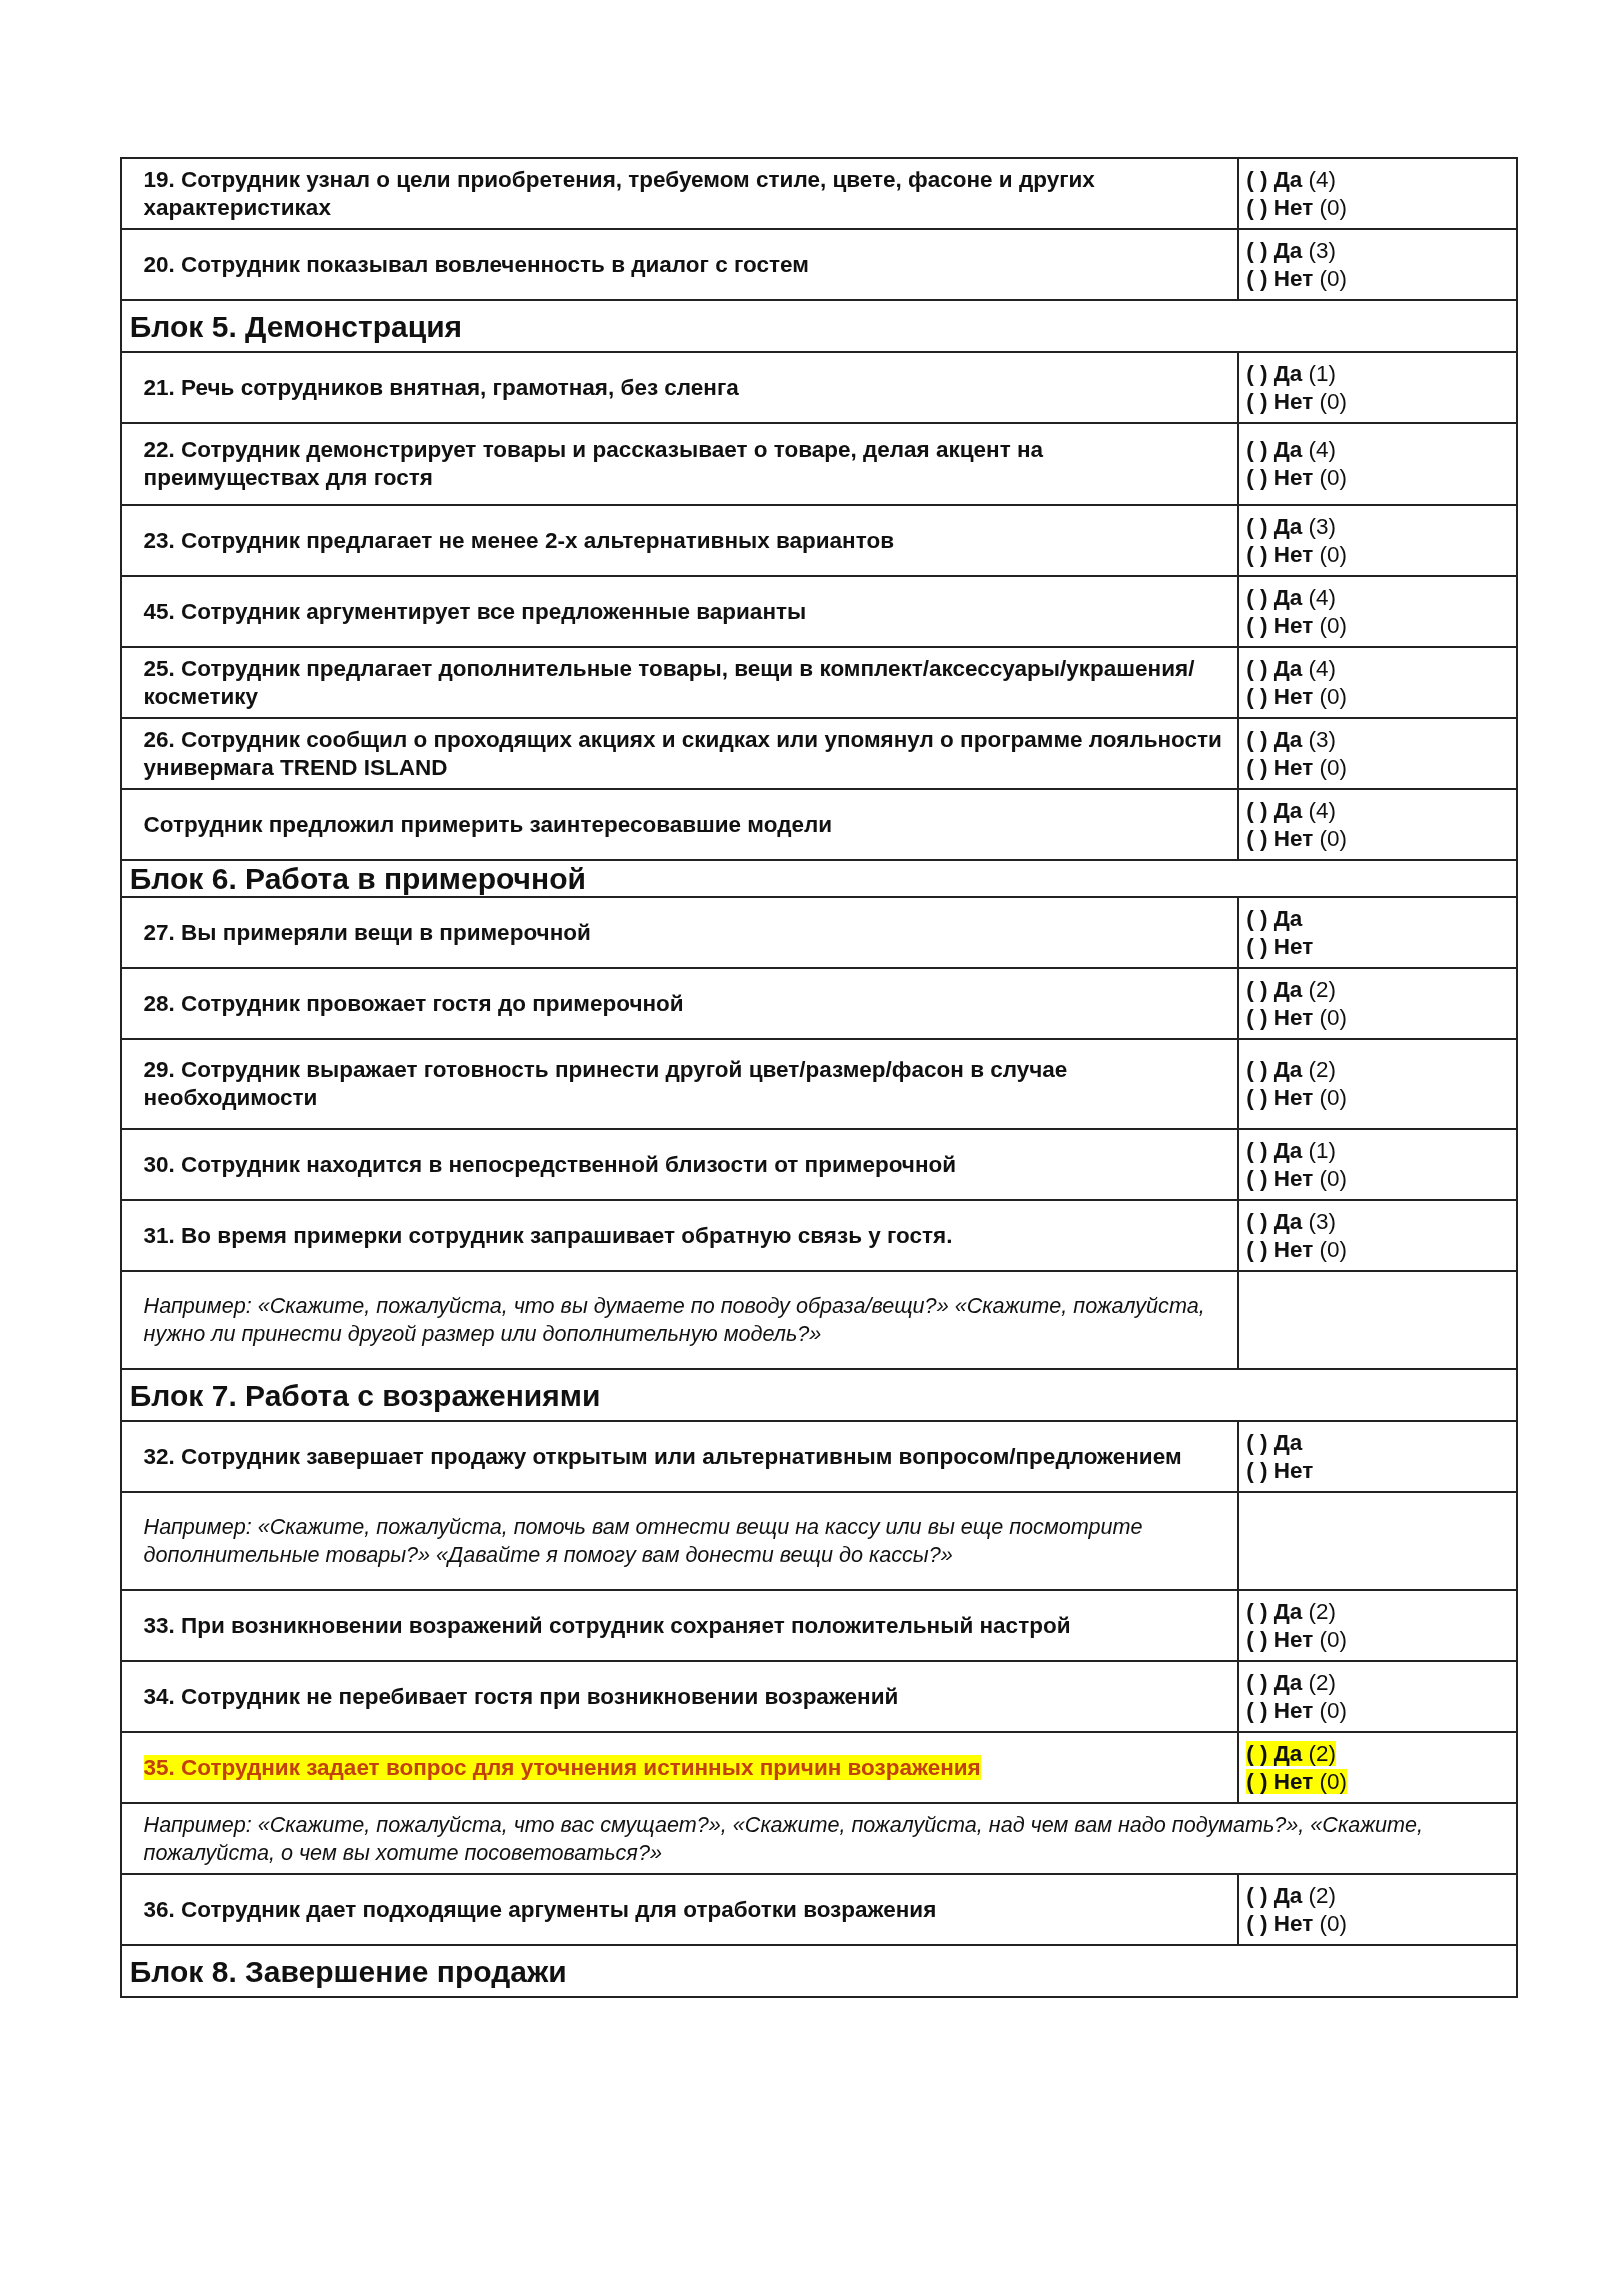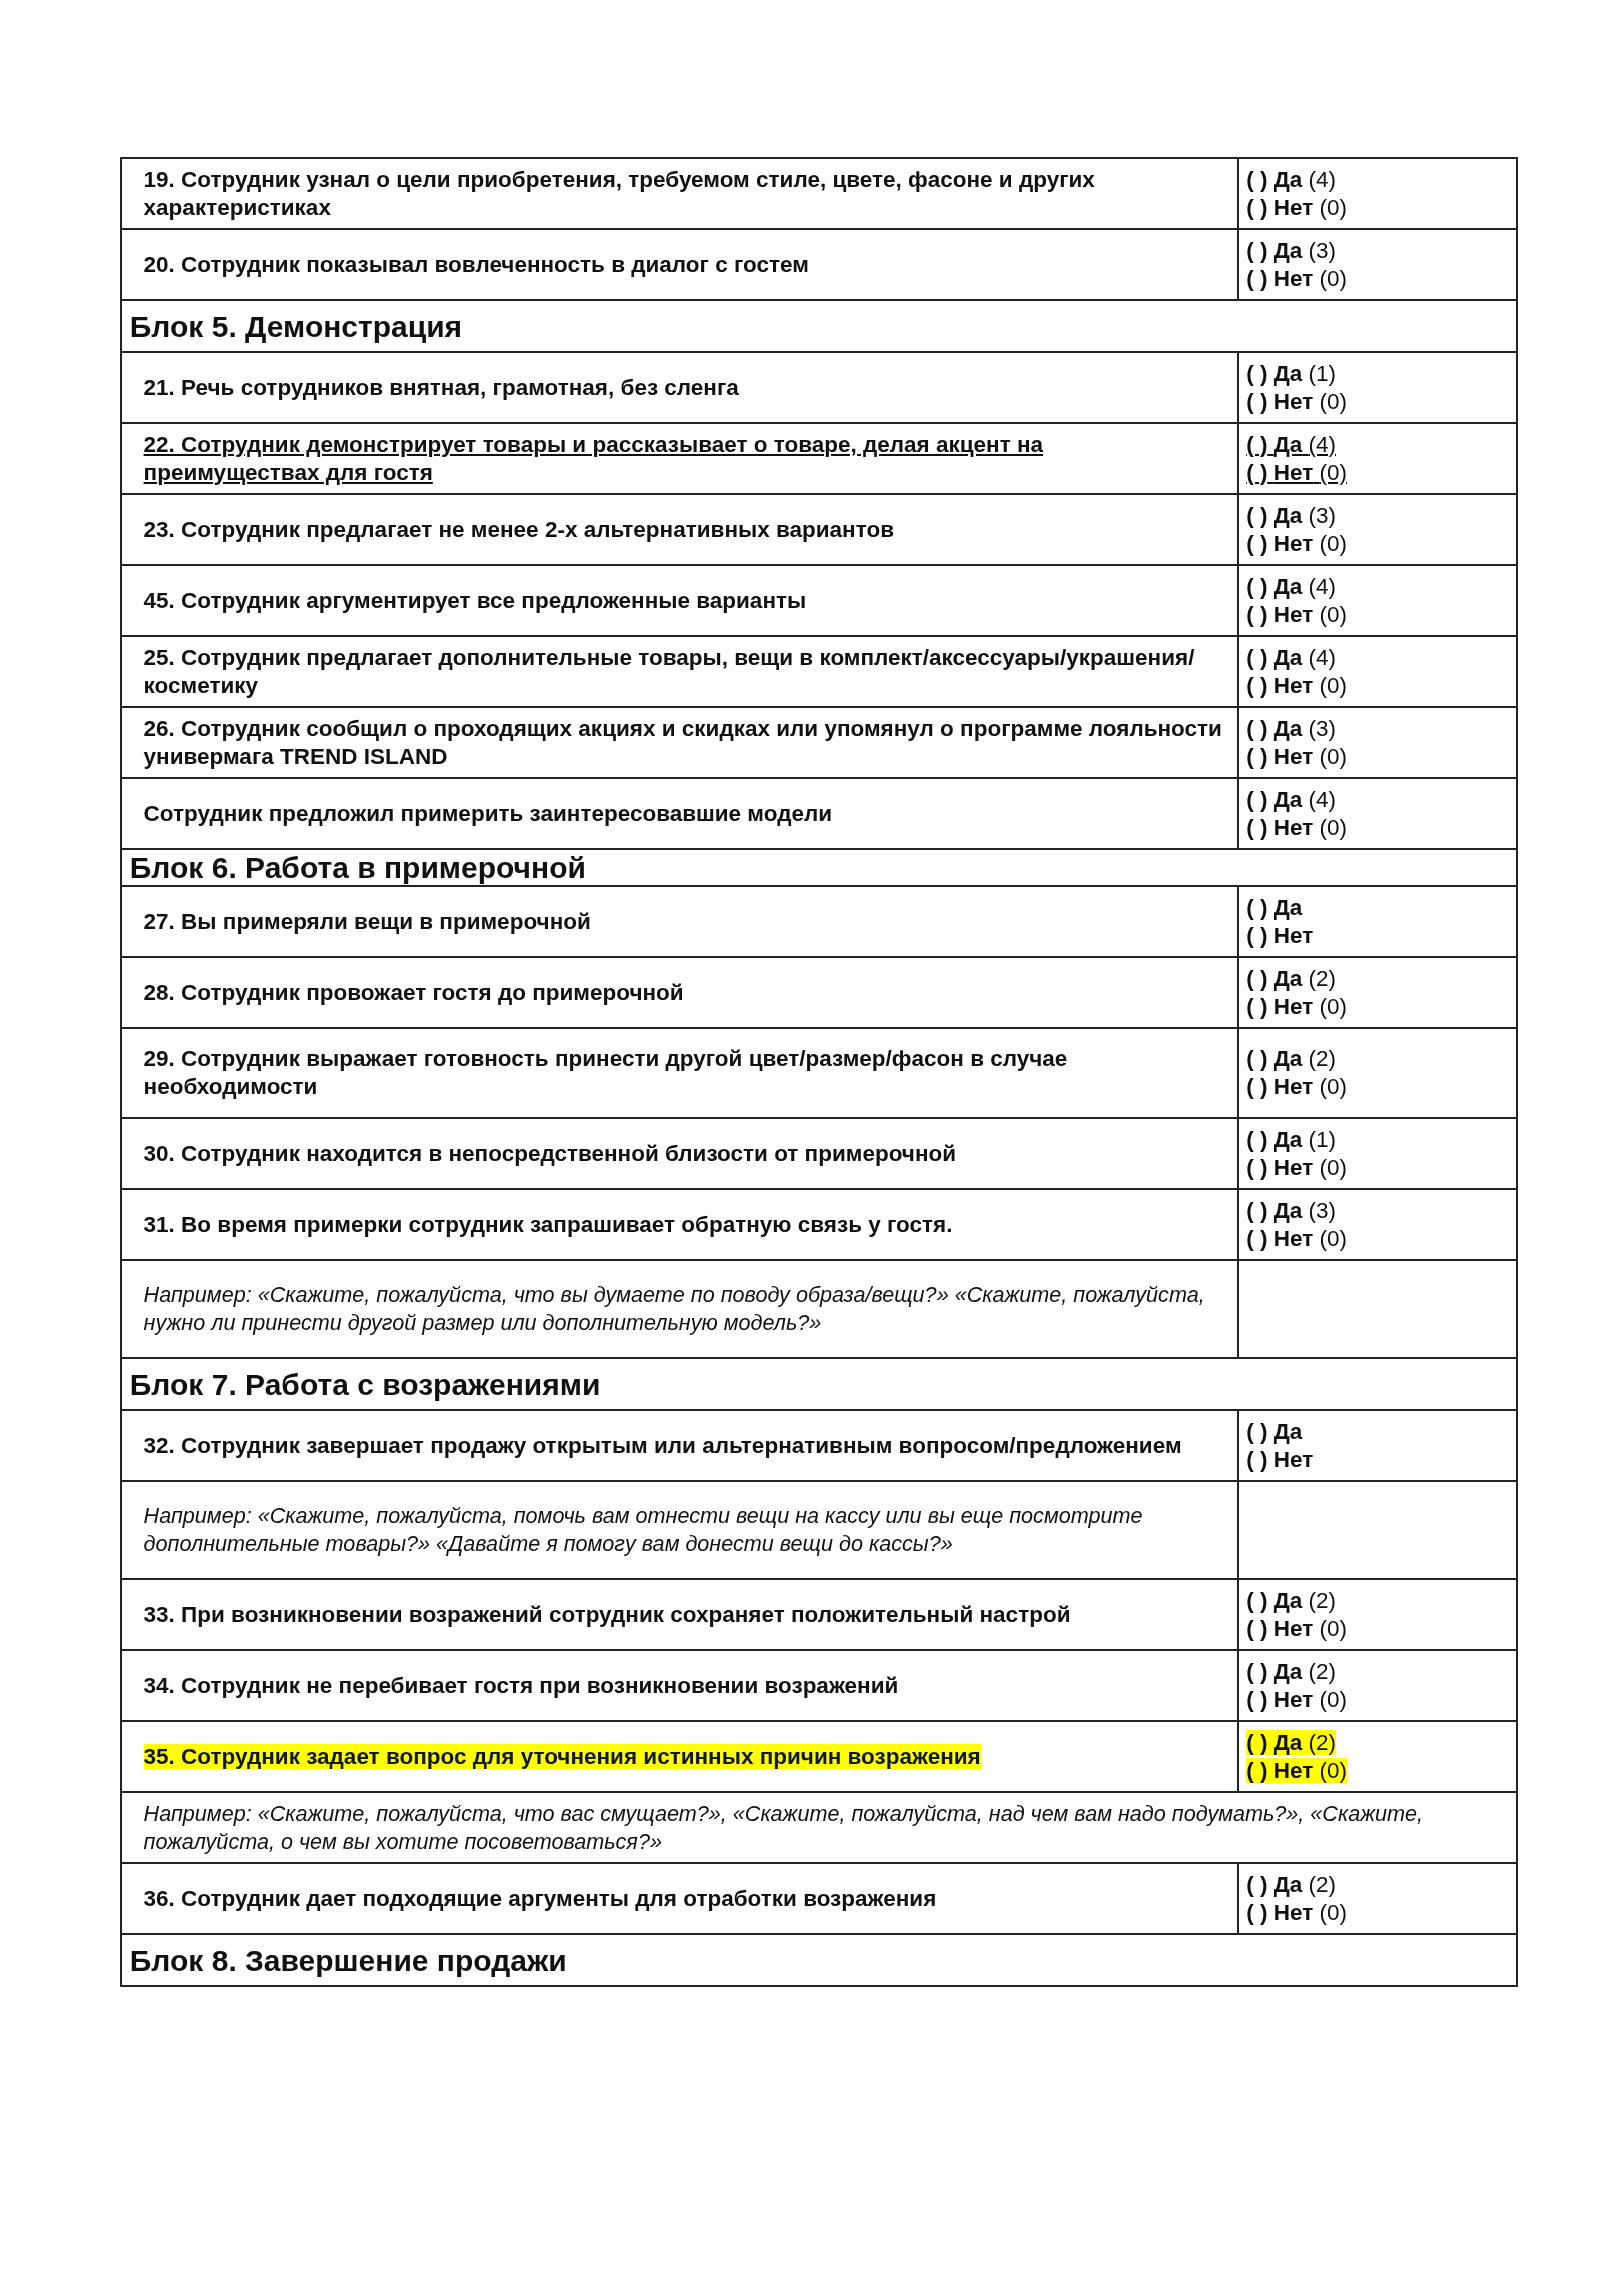--- a/index.html
+++ b/index.html
@@ -6,21 +6,21 @@
   body { width: 1621px; height: 2293px; position: relative; font-family: "Liberation Sans", sans-serif; color: #111; }
   #sheet { position: absolute; left: 120px; top: 157px; width: 1398px; border-collapse: collapse; table-layout: fixed; }
   #sheet td { border: 2px solid #222; padding: 0; vertical-align: middle; }
   td.q { width: 1080px; padding: 0 13.7px 0 21.6px !important; font-weight: bold; font-size: 22.5px; line-height: 28px; }
   td.a { padding: 0 7.8px 0 6.9px !important; font-size: 22.5px; line-height: 28px; }
   td.note { padding: 0 13.7px 0 21.6px !important; font-style: italic; font-size: 21.6px; line-height: 28px; }
   td.block { padding: 0 7.8px !important; font-weight: bold; font-size: 30px; line-height: 35px; }
   .opt { white-space: nowrap; }
   .opt b { font-weight: bold; }
   .hl { background: #ffff00; }
-  .red { color: #0f172a; }
+  .red { color: #c2410c; }
 </style>
 </head>
 <body>
 
 <table id="sheet">
     <tbody id="sheet-body">
       <tr style="height: 71px;">
         <td class="q"><span>19. Сотрудник узнал о цели приобретения, требуемом стиле, цвете, фасоне и других характеристиках</span></td>
         <td class="a">
           <div><span class="opt"><b>( )</b> <b>Да</b> <span>(4)</span></span></div>
@@ -37,21 +37,21 @@
       <tr style="height: 52px;">
         <td colspan="2" class="block">Блок 5. Демонстрация</td>
       </tr>
       <tr style="height: 71px;">
         <td class="q"><span>21. Речь сотрудников внятная, грамотная, без сленга</span></td>
         <td class="a">
           <div><span class="opt"><b>( )</b> <b>Да</b> <span>(1)</span></span></div>
           <div><span class="opt"><b>( )</b> <b>Нет</b> <span>(0)</span></span></div>
         </td>
       </tr>
-      <tr style="height: 71px; text-decoration: underline;">
+      <tr style="height: 82px;">
         <td class="q"><span>22. Сотрудник демонстрирует товары и рассказывает о товаре, делая акцент на преимуществах для гостя</span></td>
         <td class="a">
           <div><span class="opt"><b>( )</b> <b>Да</b> <span>(4)</span></span></div>
           <div><span class="opt"><b>( )</b> <b>Нет</b> <span>(0)</span></span></div>
         </td>
       </tr>
       <tr style="height: 71px;">
         <td class="q"><span>23. Сотрудник предлагает не менее 2-х альтернативных вариантов</span></td>
         <td class="a">
           <div><span class="opt"><b>( )</b> <b>Да</b> <span>(3)</span></span></div>

